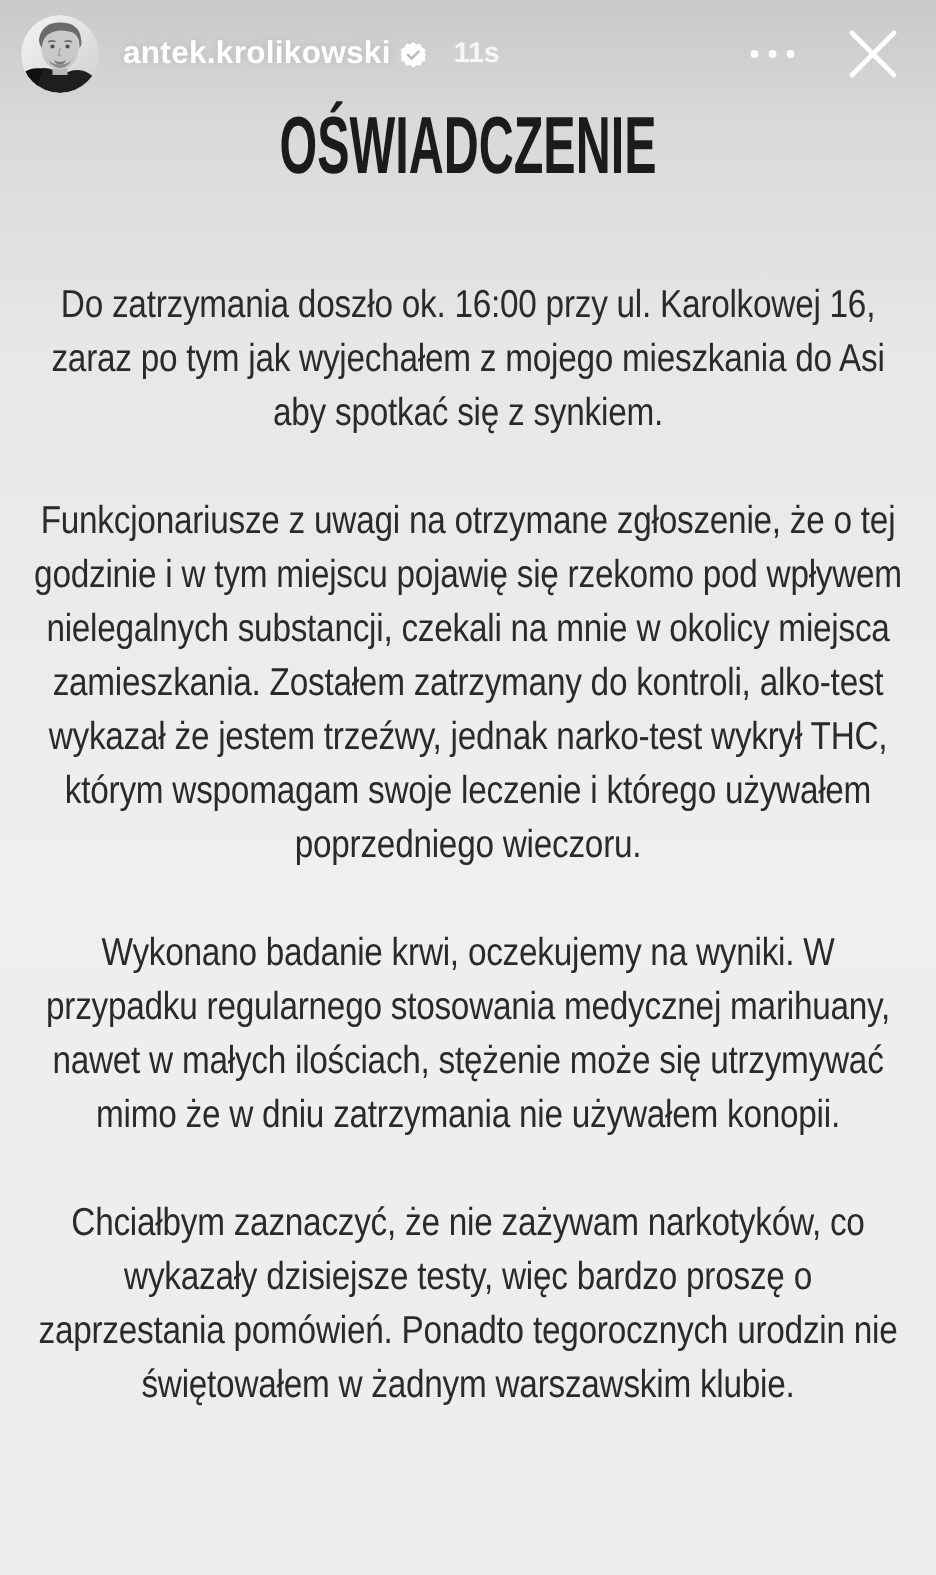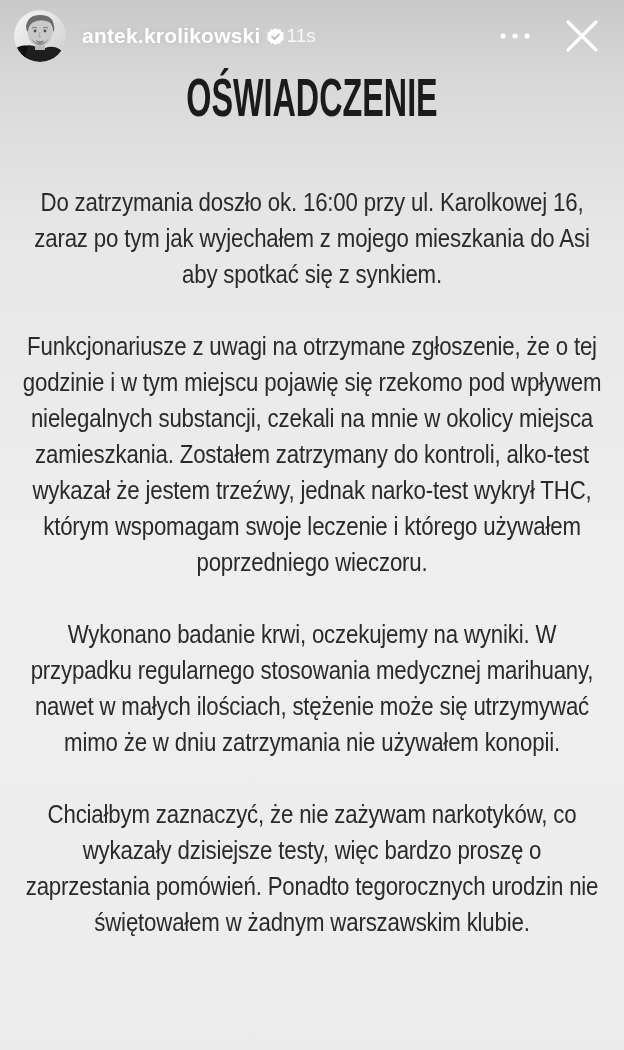--- a/index.html
+++ b/index.html
@@ -31,23 +31,23 @@
     margin-left: 16px;
     color: #ffffff;
     font-size: 21px; font-weight: 700;
     letter-spacing: 0.2px;
     cursor: pointer;
     text-shadow: 0 0 6px rgba(0,0,0,0.10);
     white-space: nowrap;
   }
   .verified { margin-left: 7px; display: flex; align-items: center; }
   .timestamp {
-    margin-left: 2px;
+    margin-left: 18px;
     color: rgba(255,255,255,0.82);
-    font-size: 19px; font-weight: 400;
+    font-size: 19px; font-weight: 700;
     white-space: nowrap;
   }
   .header-spacer { flex: 1 1 auto; }
   .icon-btn {
     background: transparent; border: none; cursor: pointer;
     display: flex; align-items: center; justify-content: center;
     padding: 4px;
   }
   .more-btn { margin-right: 22px; }
 

